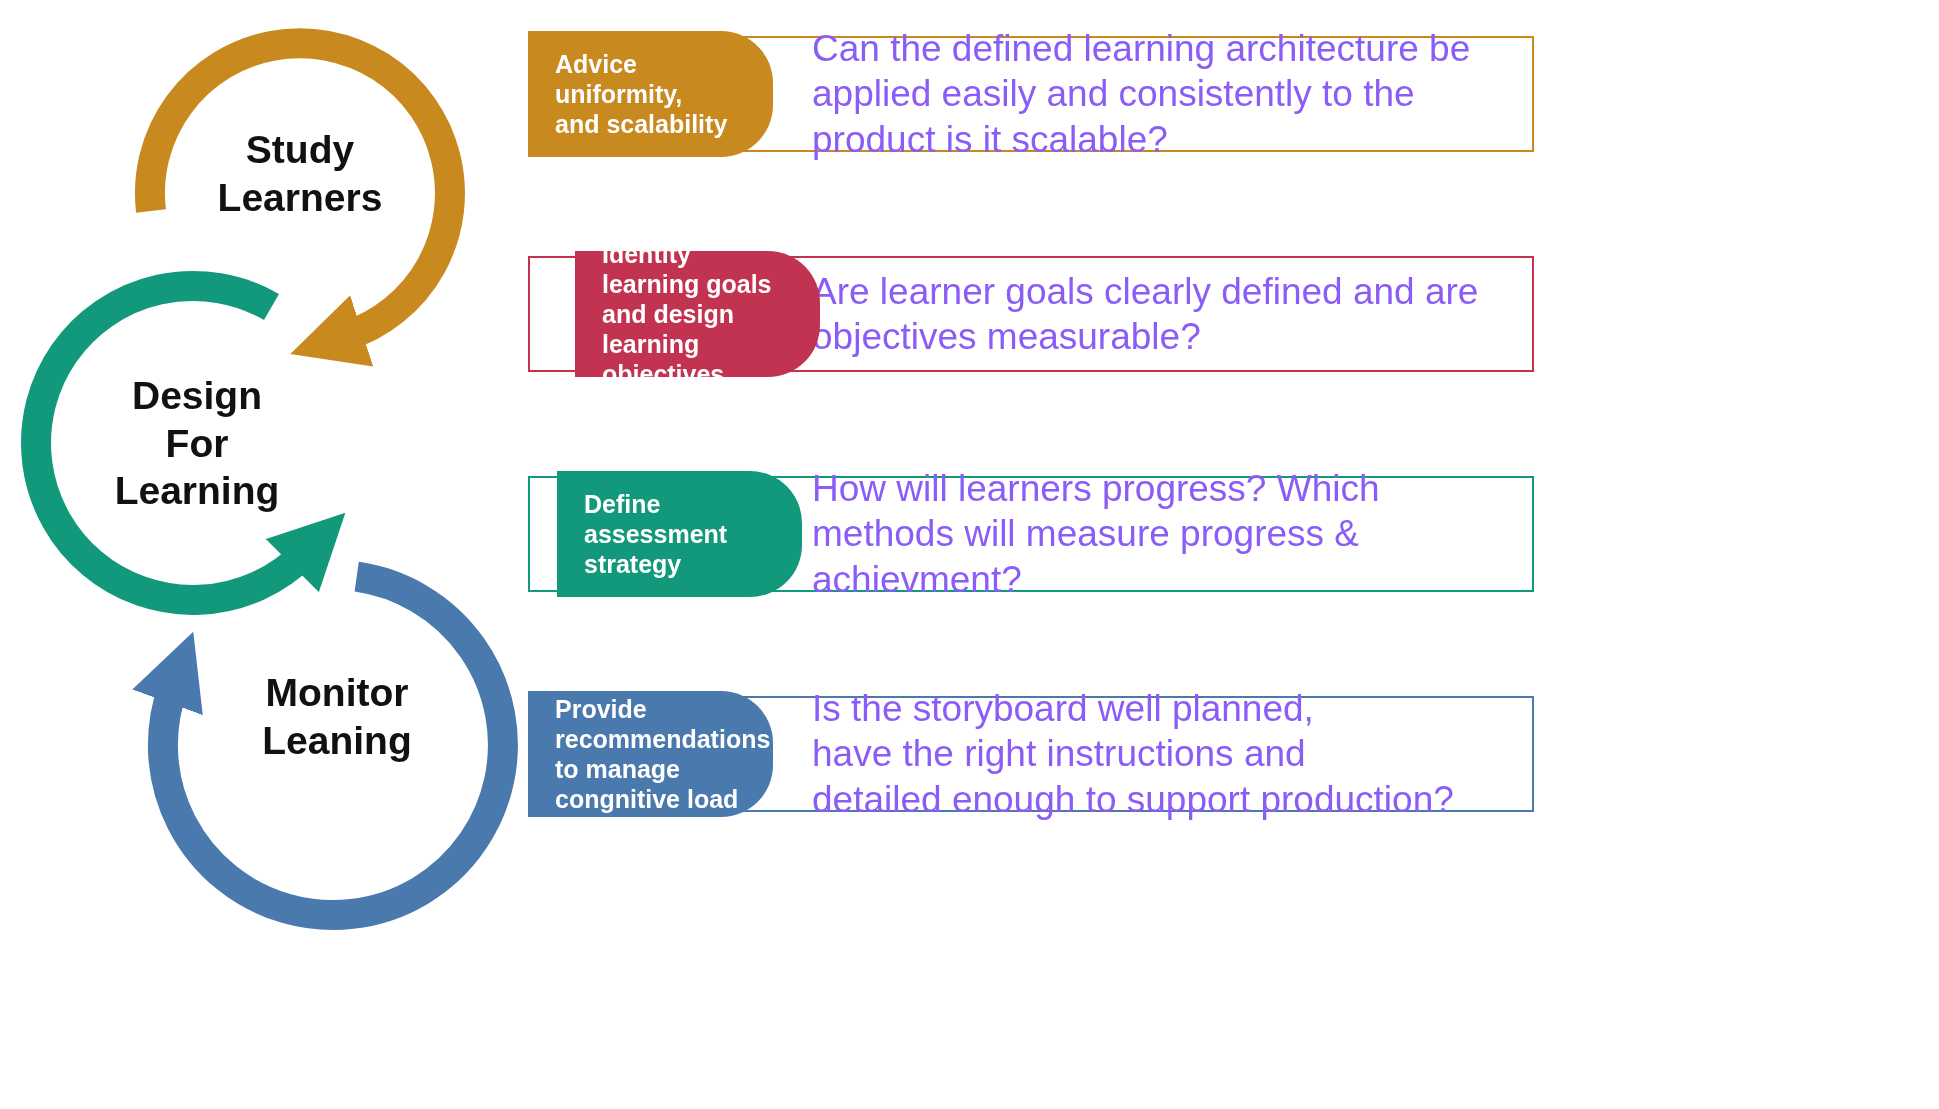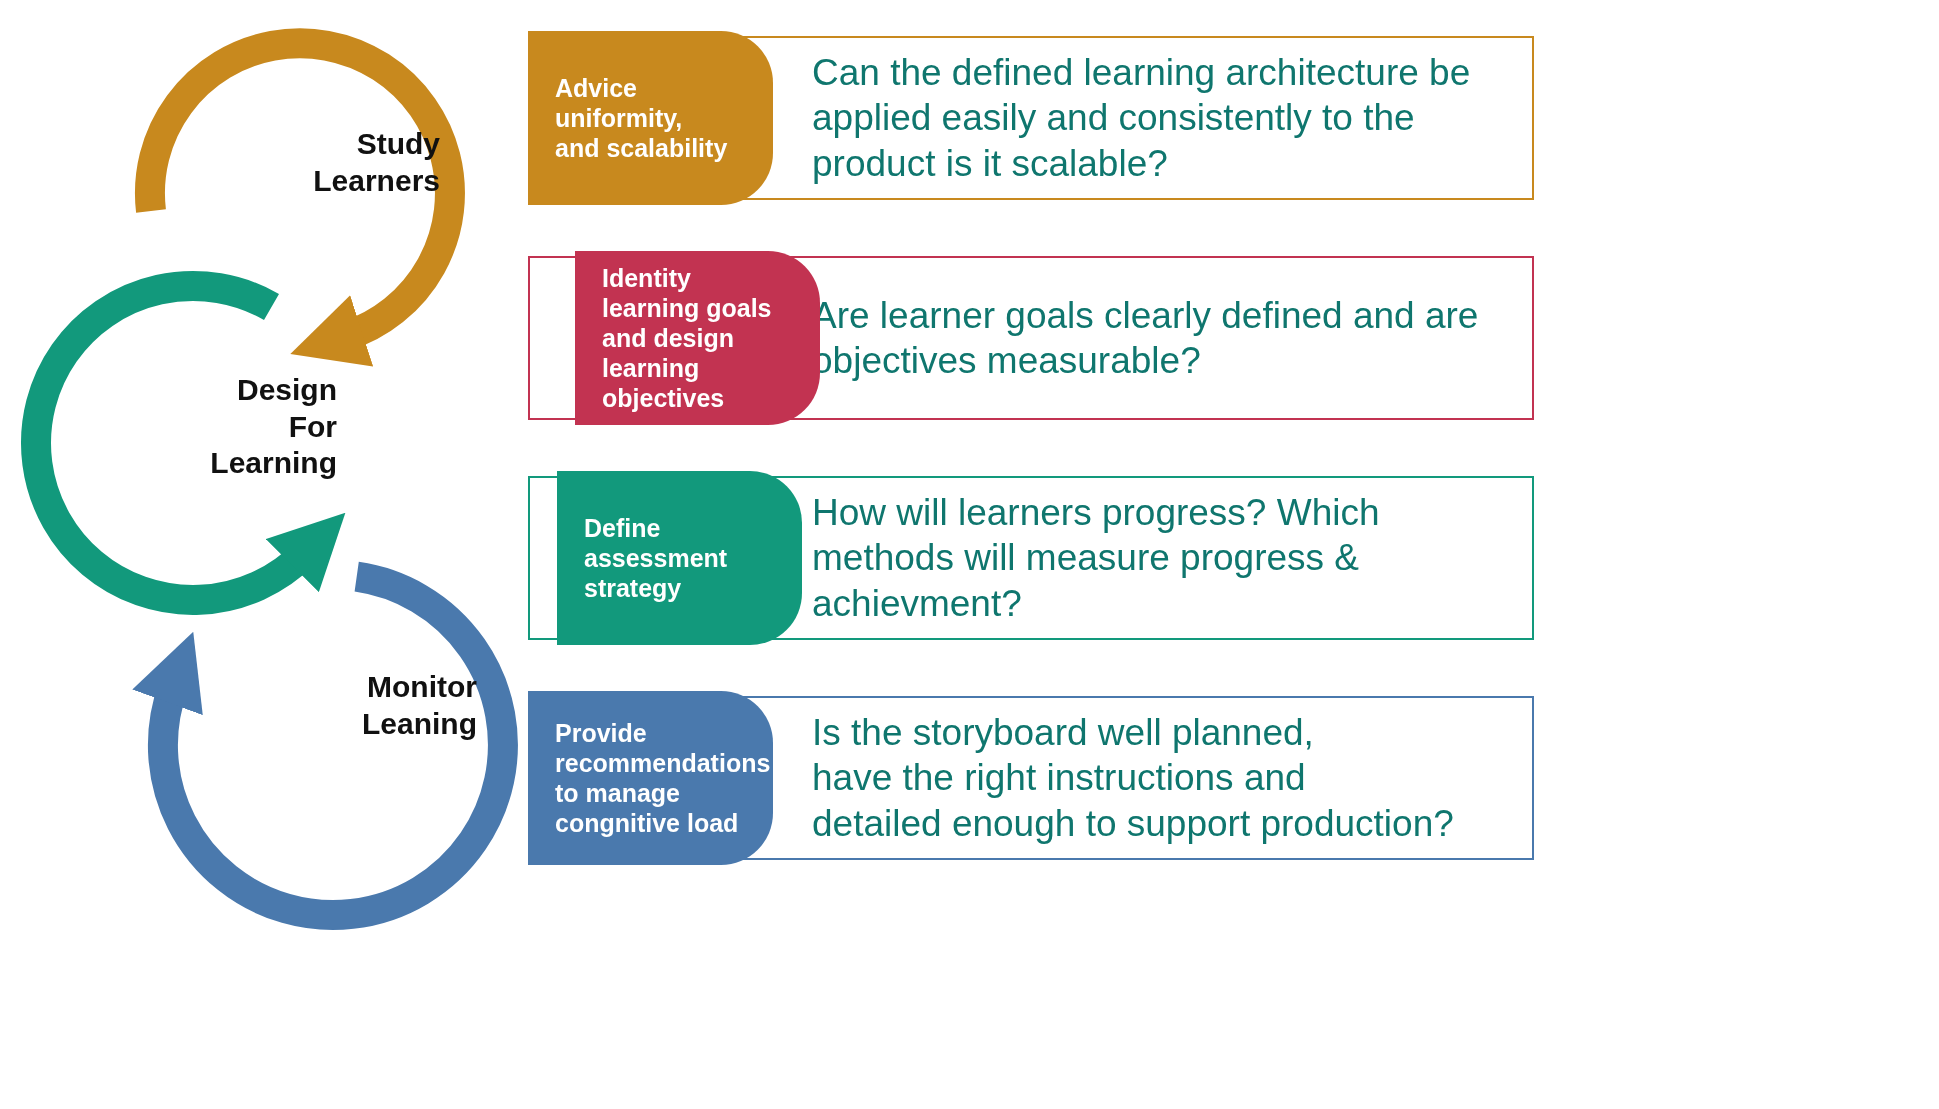--- a/index.html
+++ b/index.html
@@ -14,35 +14,35 @@
 
   
   .arrows { position: absolute; left: 0; top: 0; }
   .arc { fill: none; stroke-linecap: butt; }
   .arc--gold { stroke: #C8891E; }
   .arc--teal { stroke: #12997C; }
   .arc--blue { stroke: #4A79AD; }
 
   .cycle-label {
     position: absolute;
-    text-align: right;
+    text-align: center;
     font-weight: bold;
-    font-size: 30px;
+    font-size: 39px;
     line-height: 1.22;
     color: #111111;
     white-space: pre-line;
     z-index: 3;
   }
 
   
   .row {
     position: absolute;
     left: 528px;
     width: 1006px;
-    height: 164px;
+    height: 116px;
   }
   .row-box {
     position: absolute;
     inset: 0;
     background: #ffffff;
     border: 2px solid;
     box-sizing: border-box;
   }
   .row--gold .row-box { border-color: #C8891E; }
   .row--red  .row-box { border-color: #C23351; }
@@ -76,21 +76,21 @@
   .row-question {
     position: absolute;
     left: 284px;
     right: 20px;
     top: 0;
     bottom: 0;
     display: flex;
     align-items: center;
     font-size: 37px;
     line-height: 1.22;
-    color: #0f766e;
+    color: #8b5cf6;
     white-space: pre-line;
     z-index: 1;
   }
 </style>
 </head>
 <body>
 
 <div class="canvas">
 
   <svg class="arrows" width="560" height="1109" viewBox="0 0 560 1109">

